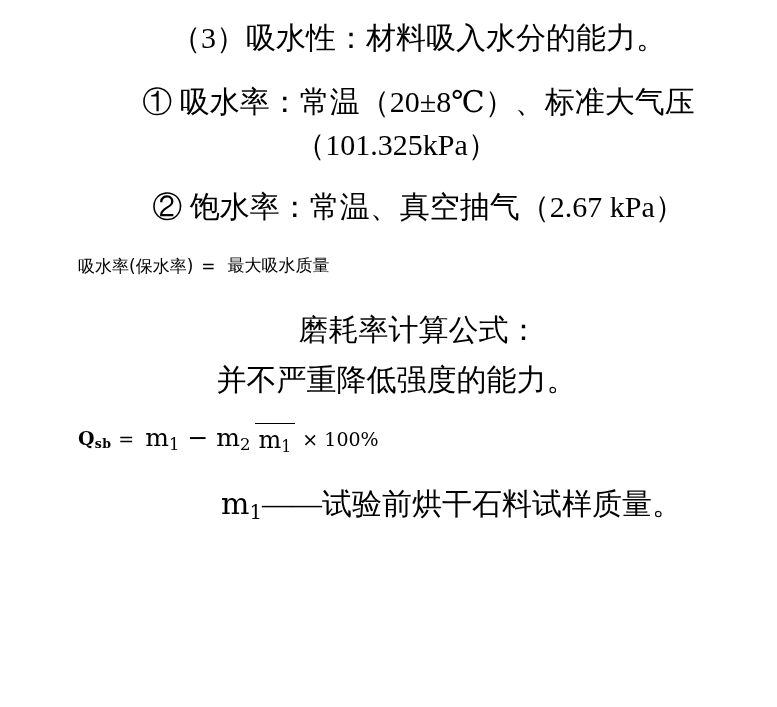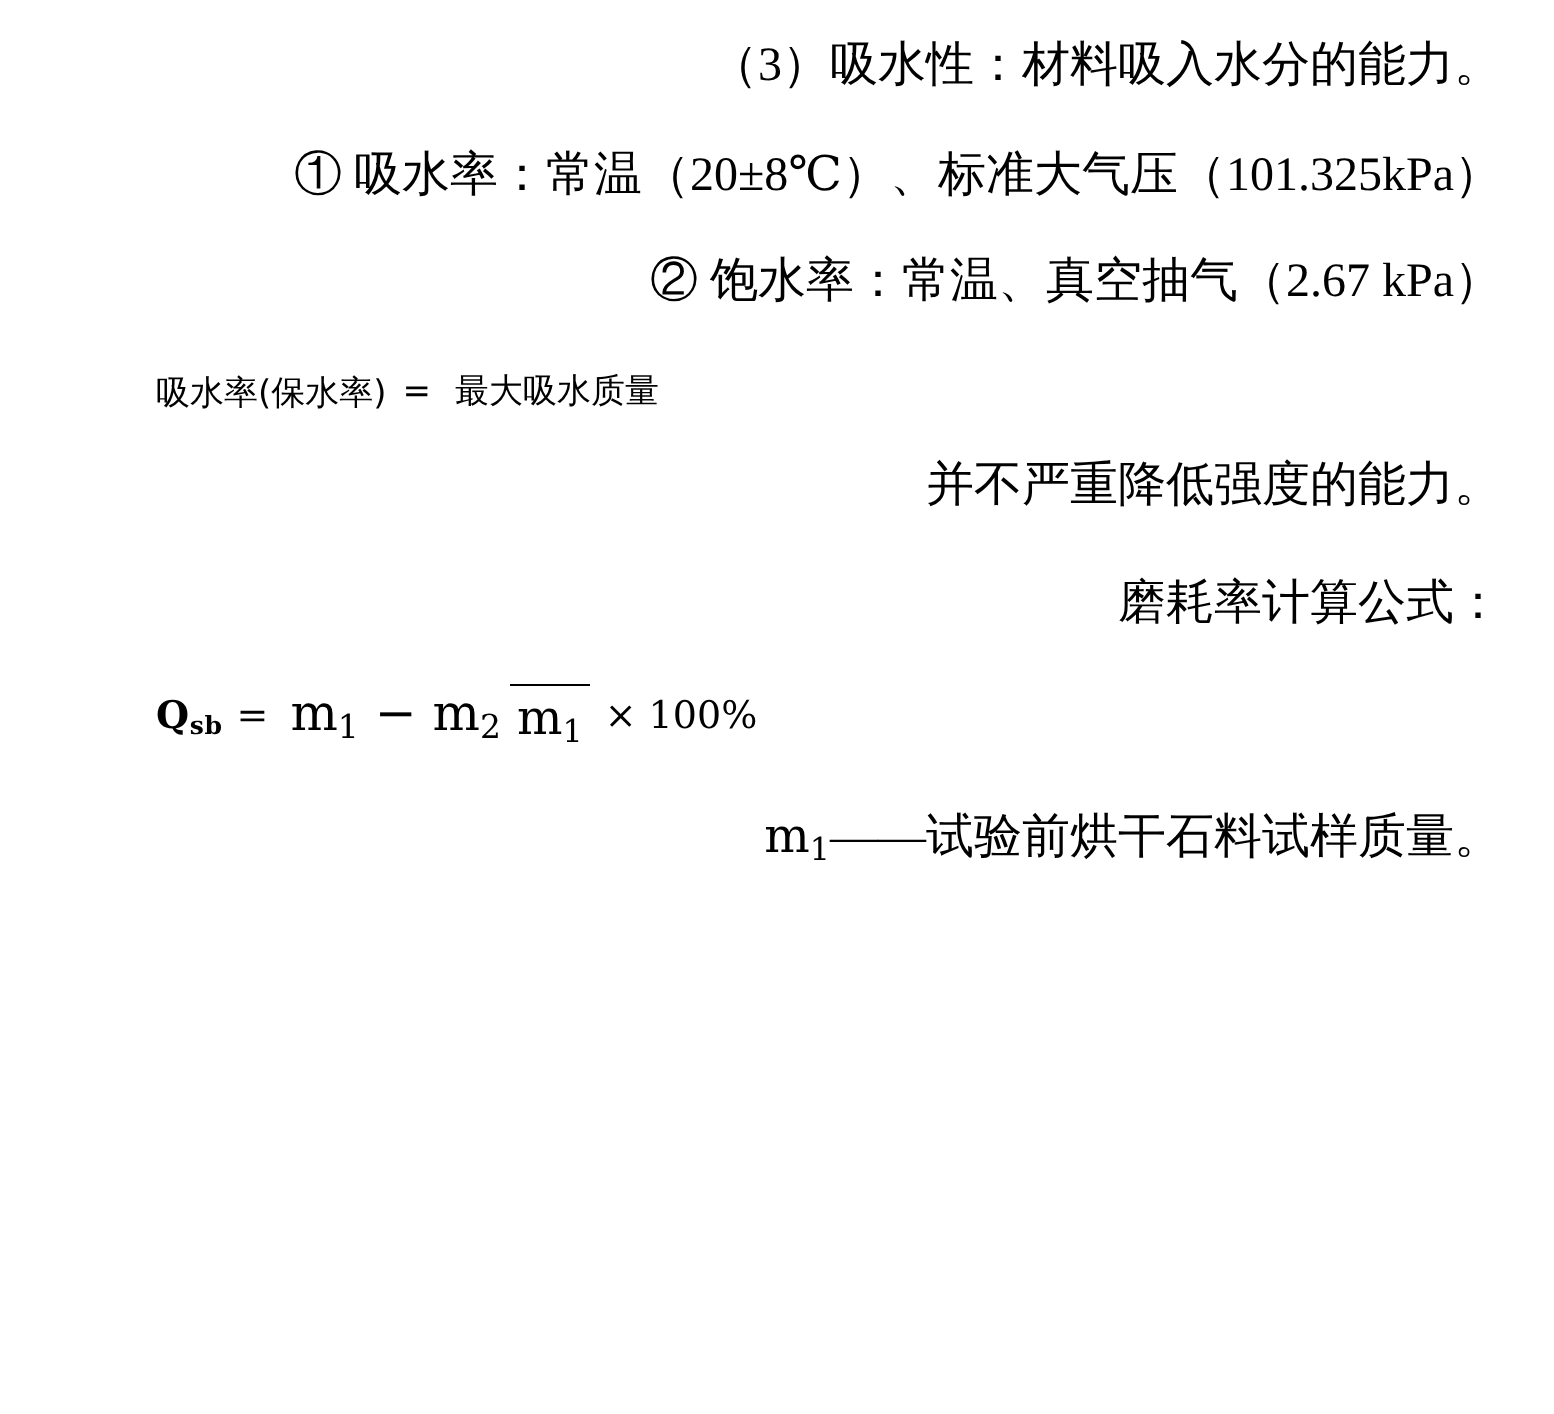--- a/index.html
+++ b/index.html
@@ -15,24 +15,24 @@
     overflow: hidden;
   }
   .page {
     position: relative;
     width: 777px;
     height: 707px;
     box-sizing: border-box;
     padding: 10px 26px 0 26px;
   }
   .para {
-    font-size: 24px;
+    font-size: 30px;
     line-height: 1.45;
     margin: 0 0 18px 16px;
-    text-align: right;
+    text-align: center;
   }
   .indent {
     text-indent: 44px;
   }
   .p1 { margin-top: 6px; }
   .p2 { margin-top: 20px; }
   .p3 { margin-top: 18px; }
   .formula-block {
     margin: 26px 0 30px 0;
     padding-left: 52px;
@@ -123,23 +123,23 @@
     <span class="frac-eq">
       <span class="lhs">吸水率(保水率)</span>
       <span class="eqsign">=</span>
       <span class="frac">
         <span class="num">最大吸水质量</span>
       </span>
     </span>
   </div>
 
 
+  <p class="para indent" style="margin-top:24px;">磨耗率计算公式：</p>
+
   <p class="para" style="margin-top:-12px;">并不严重降低强度的能力。</p>
-
-  <p class="para indent" style="margin-top:24px;">磨耗率计算公式：</p>
 
   <div class="formula2">
     <span class="math">
       <span class="qsb"><span>Q</span><sub>sb</sub></span>
       <span class="eq">=</span>
       <span class="frac">
         <span class="num" style="font-family:'DejaVu Serif', serif; font-size:25px;">
           <span>m</span><sub>1</sub>
           <span>−</span>
           <span>m</span><sub>2</sub>

